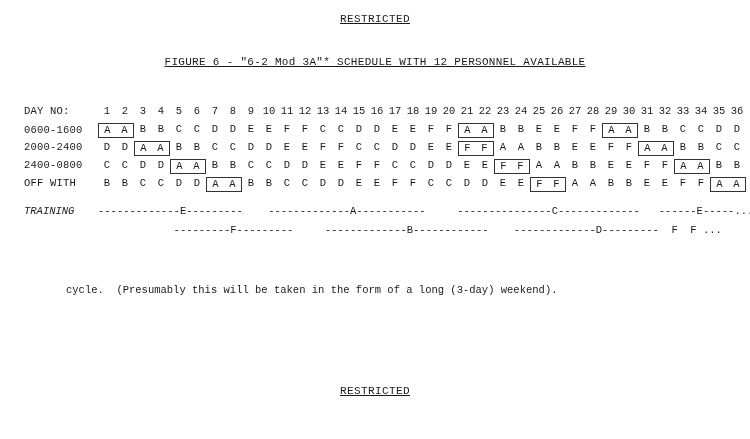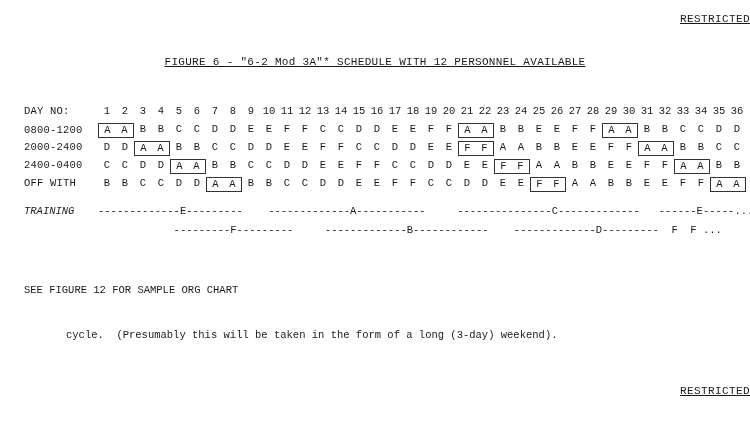--- a/index.html
+++ b/index.html
@@ -15,21 +15,21 @@
     color: #1a1a1a;
     overflow: hidden;
   }
   .page {
     position: absolute;
     inset: 0;
   }
   .classification {
     position: absolute;
     width: 100%;
-    text-align: right;
+    text-align: center;
     font-size: 11px;
     letter-spacing: 0.4px;
   }
   .classification span {
     text-decoration: underline;
   }
   #class-top { top: 13px; }
   #class-bottom { top: 385px; }
 
   .figure-title {
@@ -140,50 +140,49 @@
   <div class="figure-title">
     <span>FIGURE 6 - "6-2 Mod 3A"* SCHEDULE WITH 12 PERSONNEL AVAILABLE</span>
   </div>
 
   <div class="grid">
     <div class="row daynos">
       <div class="row-label">DAY NO:</div>
       <div class="cells"><div class="cell">1</div><div class="cell">2</div><div class="cell">3</div><div class="cell">4</div><div class="cell">5</div><div class="cell">6</div><div class="cell">7</div><div class="cell">8</div><div class="cell">9</div><div class="cell">10</div><div class="cell">11</div><div class="cell">12</div><div class="cell">13</div><div class="cell">14</div><div class="cell">15</div><div class="cell">16</div><div class="cell">17</div><div class="cell">18</div><div class="cell">19</div><div class="cell">20</div><div class="cell">21</div><div class="cell">22</div><div class="cell">23</div><div class="cell">24</div><div class="cell">25</div><div class="cell">26</div><div class="cell">27</div><div class="cell">28</div><div class="cell">29</div><div class="cell">30</div><div class="cell">31</div><div class="cell">32</div><div class="cell">33</div><div class="cell">34</div><div class="cell">35</div><div class="cell">36</div><div class="cell wide ellipsis">...</div></div>
     </div>
     <div class="row">
-      <div class="row-label">0800-1200</div>
+      <div class="row-label">0600-1600</div>
       <div class="cells"><div class="cell boxed-left">A</div><div class="cell boxed-right">A</div><div class="cell">B</div><div class="cell">B</div><div class="cell">C</div><div class="cell">C</div><div class="cell">D</div><div class="cell">D</div><div class="cell">E</div><div class="cell">E</div><div class="cell">F</div><div class="cell">F</div><div class="cell">C</div><div class="cell">C</div><div class="cell">D</div><div class="cell">D</div><div class="cell">E</div><div class="cell">E</div><div class="cell">F</div><div class="cell">F</div><div class="cell boxed-left">A</div><div class="cell boxed-right">A</div><div class="cell">B</div><div class="cell">B</div><div class="cell">E</div><div class="cell">E</div><div class="cell">F</div><div class="cell">F</div><div class="cell boxed-left">A</div><div class="cell boxed-right">A</div><div class="cell">B</div><div class="cell">B</div><div class="cell">C</div><div class="cell">C</div><div class="cell">D</div><div class="cell">D</div><div class="cell wide ellipsis">...</div></div>
     </div>
     <div class="row">
       <div class="row-label">2000-2400</div>
       <div class="cells"><div class="cell">D</div><div class="cell">D</div><div class="cell boxed-left">A</div><div class="cell boxed-right">A</div><div class="cell">B</div><div class="cell">B</div><div class="cell">C</div><div class="cell">C</div><div class="cell">D</div><div class="cell">D</div><div class="cell">E</div><div class="cell">E</div><div class="cell">F</div><div class="cell">F</div><div class="cell">C</div><div class="cell">C</div><div class="cell">D</div><div class="cell">D</div><div class="cell">E</div><div class="cell">E</div><div class="cell boxed-left">F</div><div class="cell boxed-right">F</div><div class="cell">A</div><div class="cell">A</div><div class="cell">B</div><div class="cell">B</div><div class="cell">E</div><div class="cell">E</div><div class="cell">F</div><div class="cell">F</div><div class="cell boxed-left">A</div><div class="cell boxed-right">A</div><div class="cell">B</div><div class="cell">B</div><div class="cell">C</div><div class="cell">C</div><div class="cell wide ellipsis">...</div></div>
     </div>
     <div class="row">
-      <div class="row-label">2400-0400</div>
+      <div class="row-label">2400-0800</div>
       <div class="cells"><div class="cell">C</div><div class="cell">C</div><div class="cell">D</div><div class="cell">D</div><div class="cell boxed-left">A</div><div class="cell boxed-right">A</div><div class="cell">B</div><div class="cell">B</div><div class="cell">C</div><div class="cell">C</div><div class="cell">D</div><div class="cell">D</div><div class="cell">E</div><div class="cell">E</div><div class="cell">F</div><div class="cell">F</div><div class="cell">C</div><div class="cell">C</div><div class="cell">D</div><div class="cell">D</div><div class="cell">E</div><div class="cell">E</div><div class="cell boxed-left">F</div><div class="cell boxed-right">F</div><div class="cell">A</div><div class="cell">A</div><div class="cell">B</div><div class="cell">B</div><div class="cell">E</div><div class="cell">E</div><div class="cell">F</div><div class="cell">F</div><div class="cell boxed-left">A</div><div class="cell boxed-right">A</div><div class="cell">B</div><div class="cell">B</div><div class="cell">C</div></div>
     </div>
     <div class="row">
       <div class="row-label">OFF WITH</div>
       <div class="cells"><div class="cell">B</div><div class="cell">B</div><div class="cell">C</div><div class="cell">C</div><div class="cell">D</div><div class="cell">D</div><div class="cell boxed-left">A</div><div class="cell boxed-right">A</div><div class="cell">B</div><div class="cell">B</div><div class="cell">C</div><div class="cell">C</div><div class="cell">D</div><div class="cell">D</div><div class="cell">E</div><div class="cell">E</div><div class="cell">F</div><div class="cell">F</div><div class="cell">C</div><div class="cell">C</div><div class="cell">D</div><div class="cell">D</div><div class="cell">E</div><div class="cell">E</div><div class="cell boxed-left">F</div><div class="cell boxed-right">F</div><div class="cell">A</div><div class="cell">A</div><div class="cell">B</div><div class="cell">B</div><div class="cell">E</div><div class="cell">E</div><div class="cell">F</div><div class="cell">F</div><div class="cell boxed-left">A</div><div class="cell boxed-right">A</div><div class="cell wide ellipsis">...</div></div>
     </div>
   </div>
 
   <div class="training-block">
     <div class="training-row">
       <div class="training-label">TRAINING</div>
       <div class="training-line">-------------E---------    -------------A-----------     ---------------C-------------   ------E-----...</div>
     </div>
     <div class="training-row">
       <div class="training-label"></div>
       <div class="training-line">            ---------F---------     -------------B------------    -------------D---------  F  F ...</div>
     </div>
   </div>
 
   <div class="notes">
-    <span class="note-line">SEE FIGURE 12 FOR SAMPLE ORG CHART</span>
     <span class="note-indent">cycle.  (Presumably this will be taken in the form of a long (3-day) weekend).</span>
   </div>
 
   <div class="classification" id="class-bottom">
     <span>RESTRICTED</span>
   </div>
 
 </div>
 
 </body></html>

